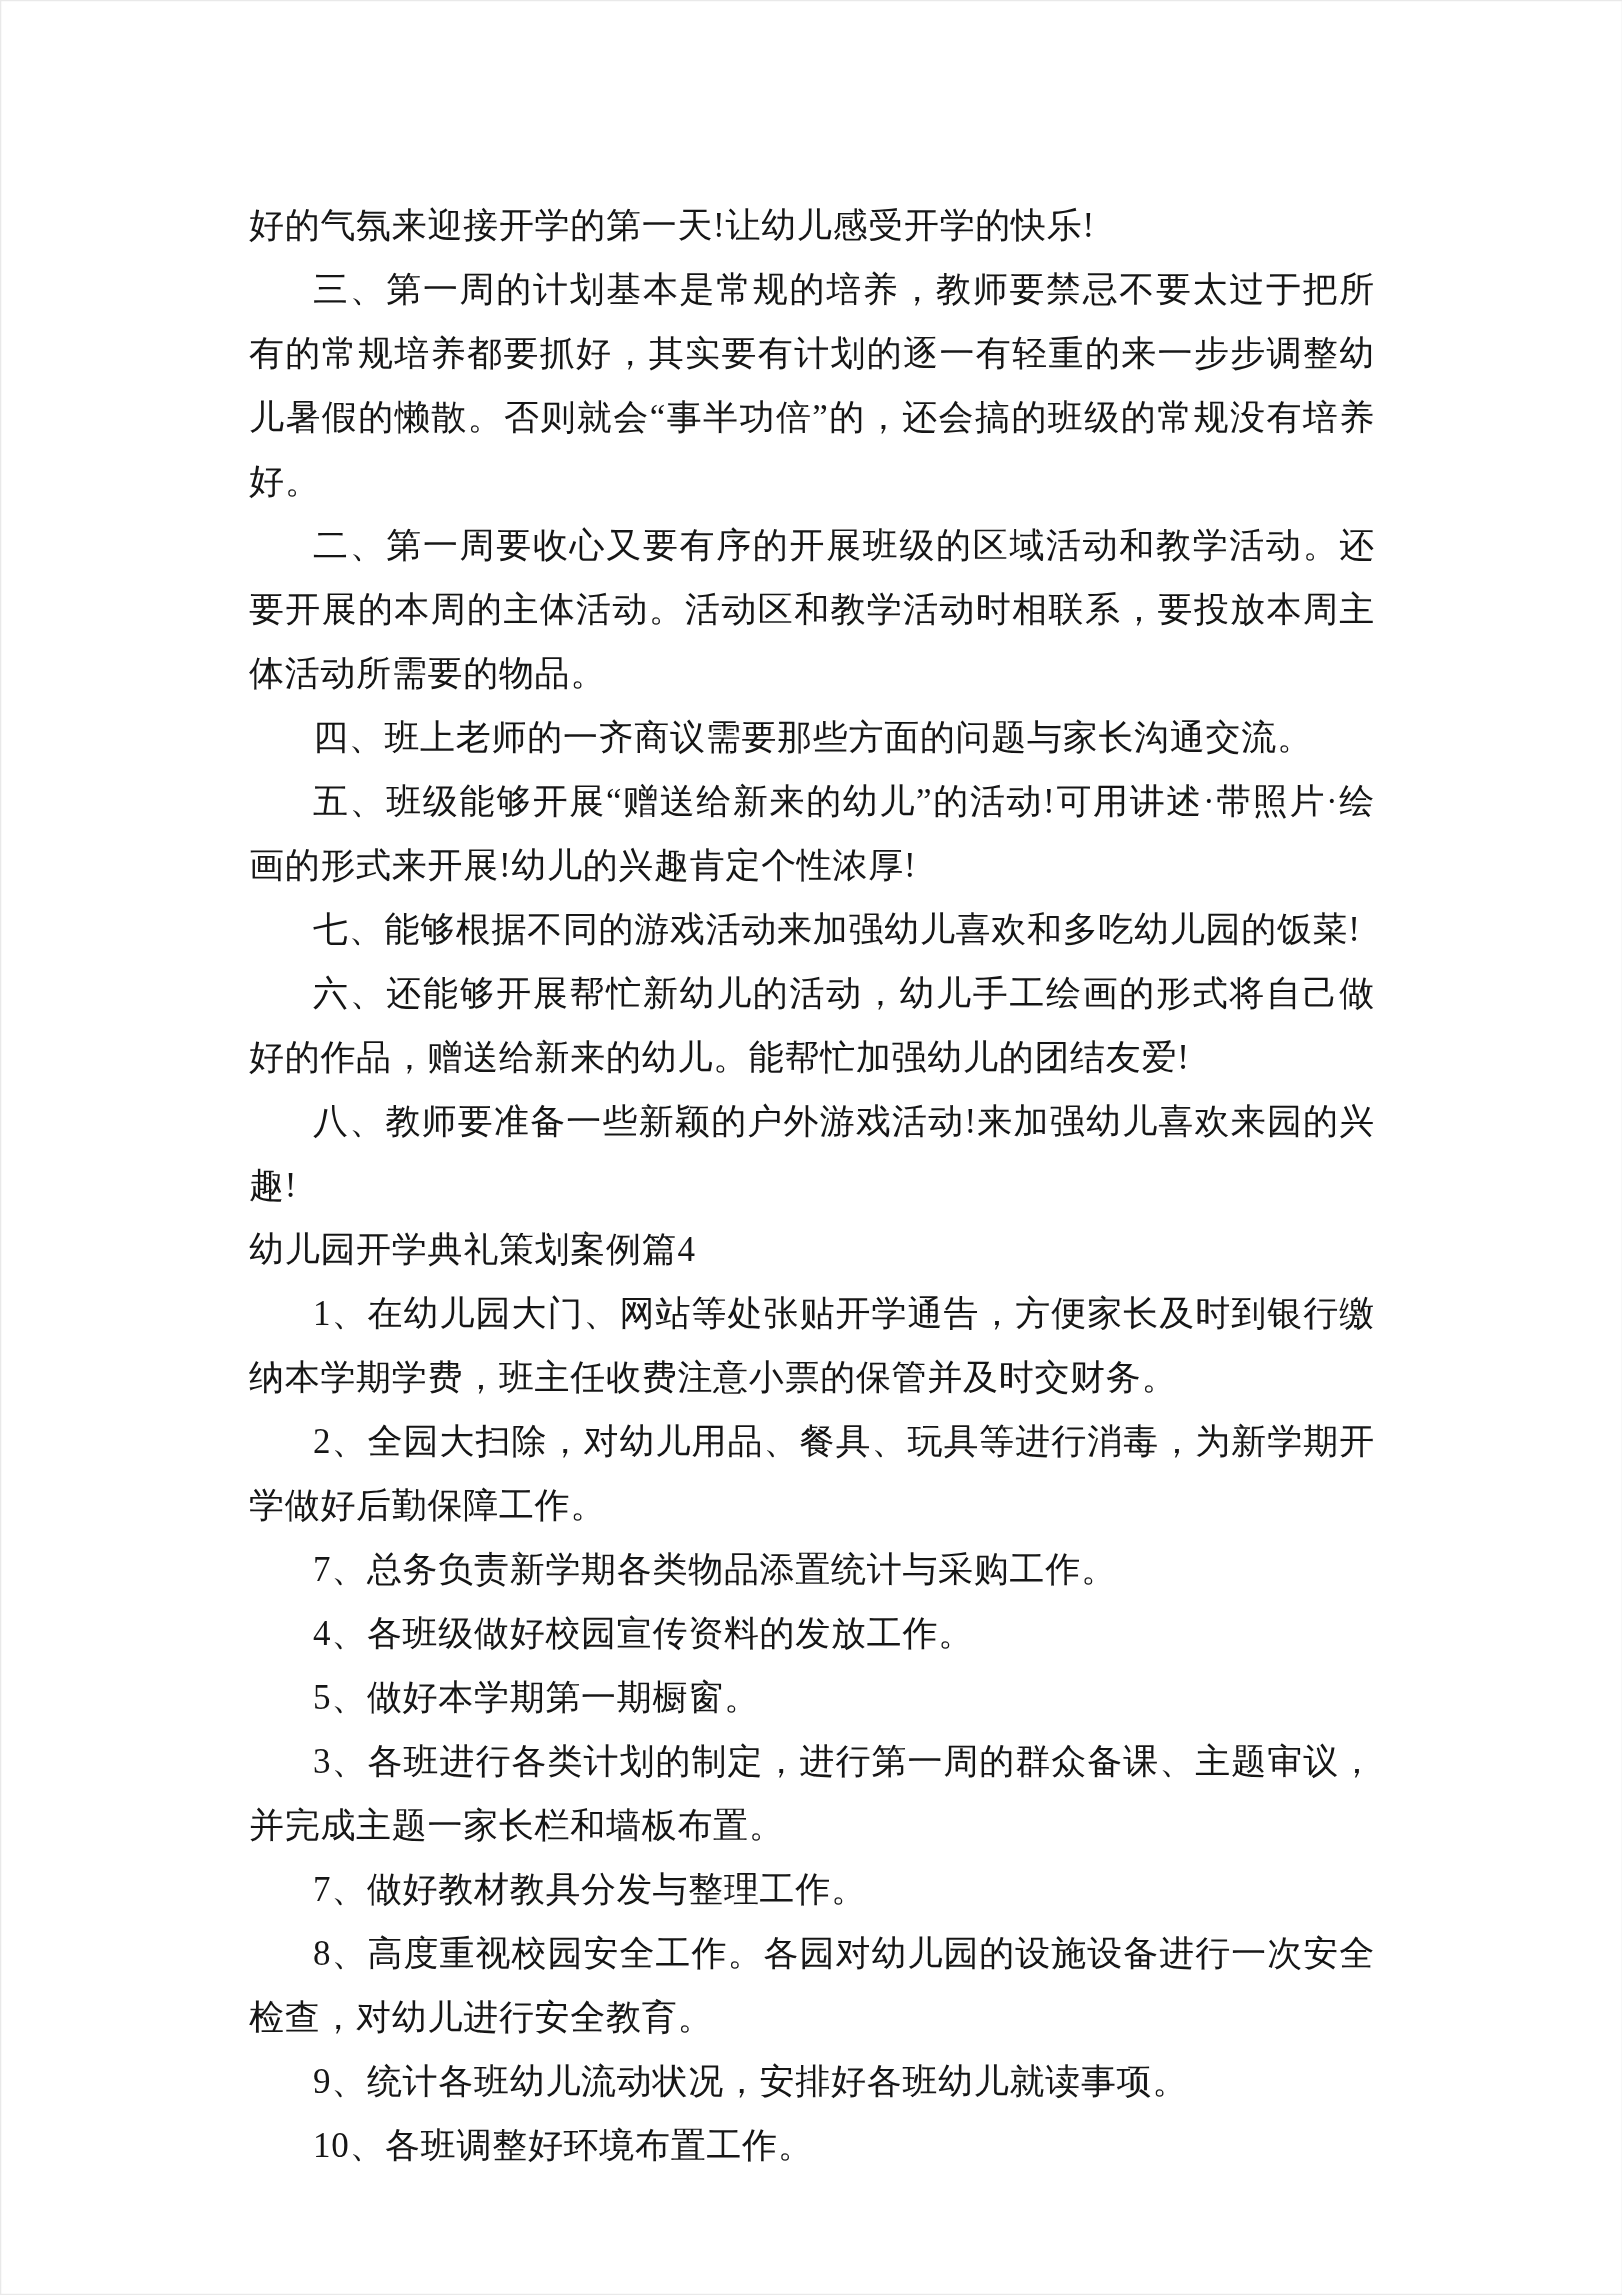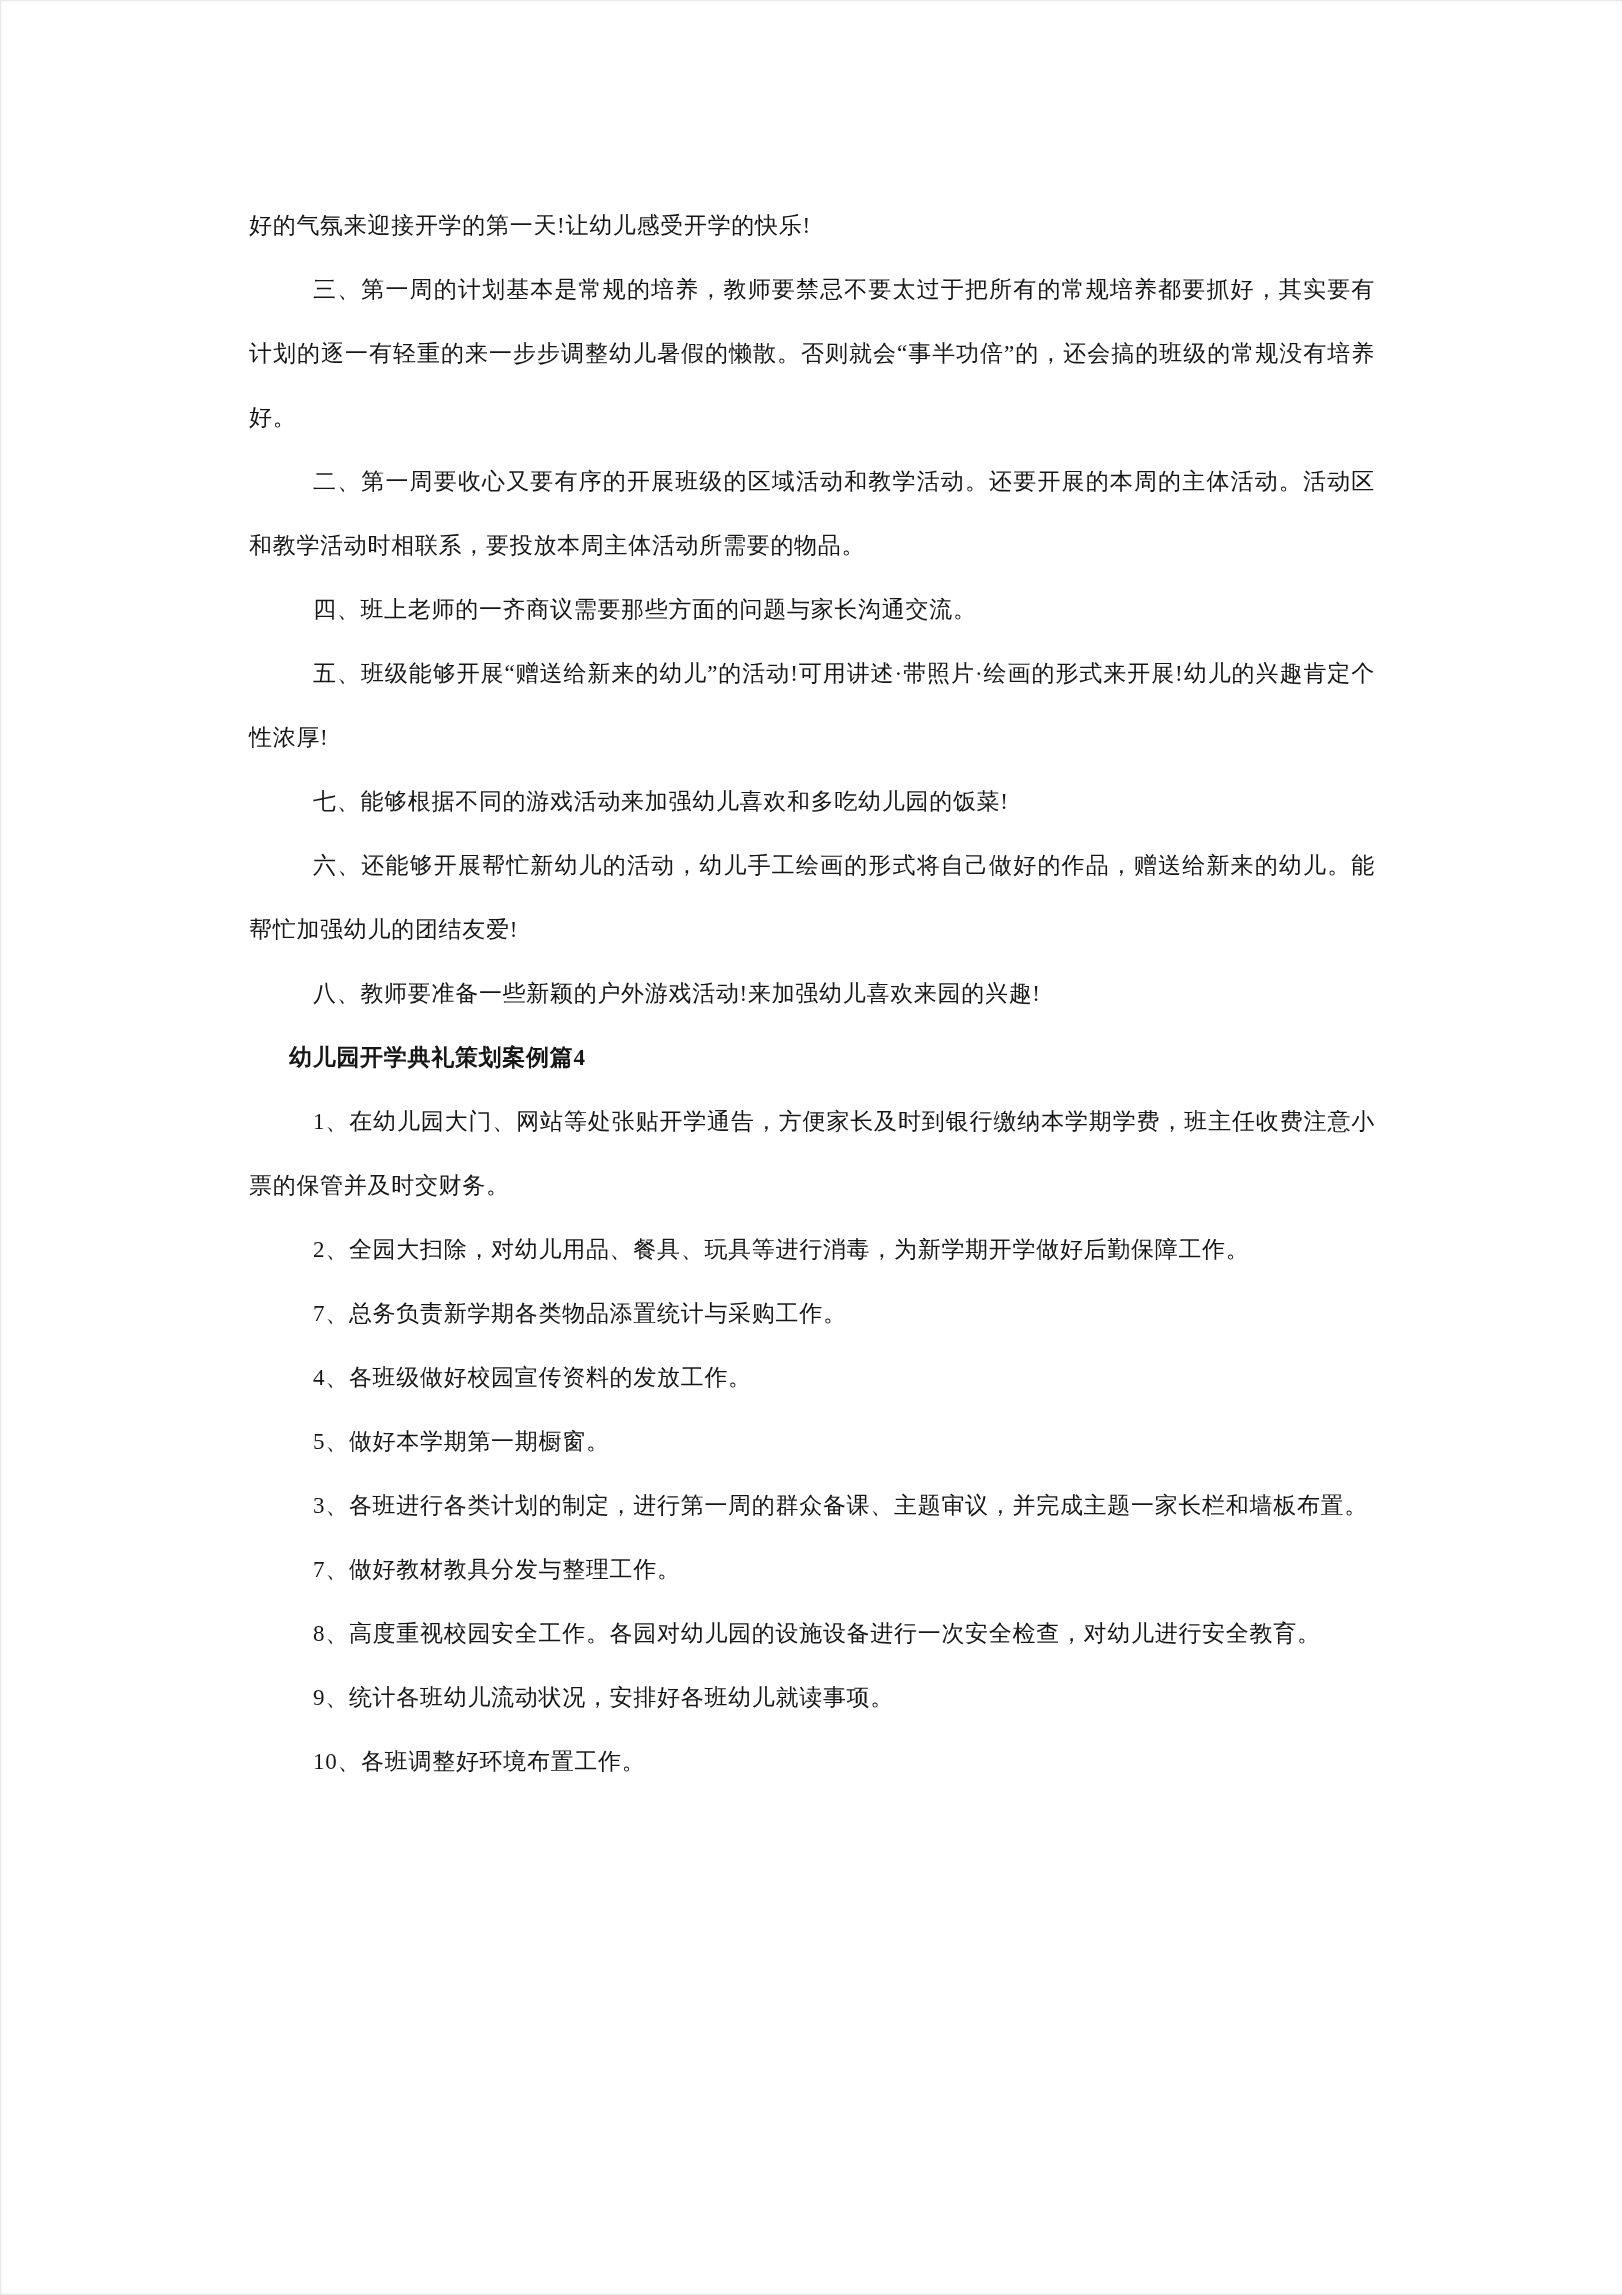--- a/index.html
+++ b/index.html
@@ -20,34 +20,33 @@
     background: #ffffff;
     box-shadow: inset 0 0 0 1.3px #e9e9e9;
     overflow: hidden;
   }
   .doc-body {
     width: 1126px;
   }
   .para {
     margin: 0;
     padding: 0;
-    font-size: 23px;
+    font-size: 35px;
     line-height: 64px;
     color: #161616;
     text-align: justify;
     letter-spacing: 0.7px;
     word-break: break-all;
   }
   .para.indent {
     text-indent: 64px;
   }
   .para.heading {
     
-    font-weight: bold;
-    margin-left: 40px;
+    font-weight: normal;
   }
 </style>
 </head>
 <body>
 
 <div class="page">
   <div class="doc-body">
       <p class="para">好的气氛来迎接开学的第一天!让幼儿感受开学的快乐!</p>
       <p class="para indent">三、第一周的计划基本是常规的培养，教师要禁忌不要太过于把所有的常规培养都要抓好，其实要有计划的逐一有轻重的来一步步调整幼儿暑假的懒散。否则就会“事半功倍”的，还会搞的班级的常规没有培养好。</p>
       <p class="para indent">二、第一周要收心又要有序的开展班级的区域活动和教学活动。还要开展的本周的主体活动。活动区和教学活动时相联系，要投放本周主体活动所需要的物品。</p>

